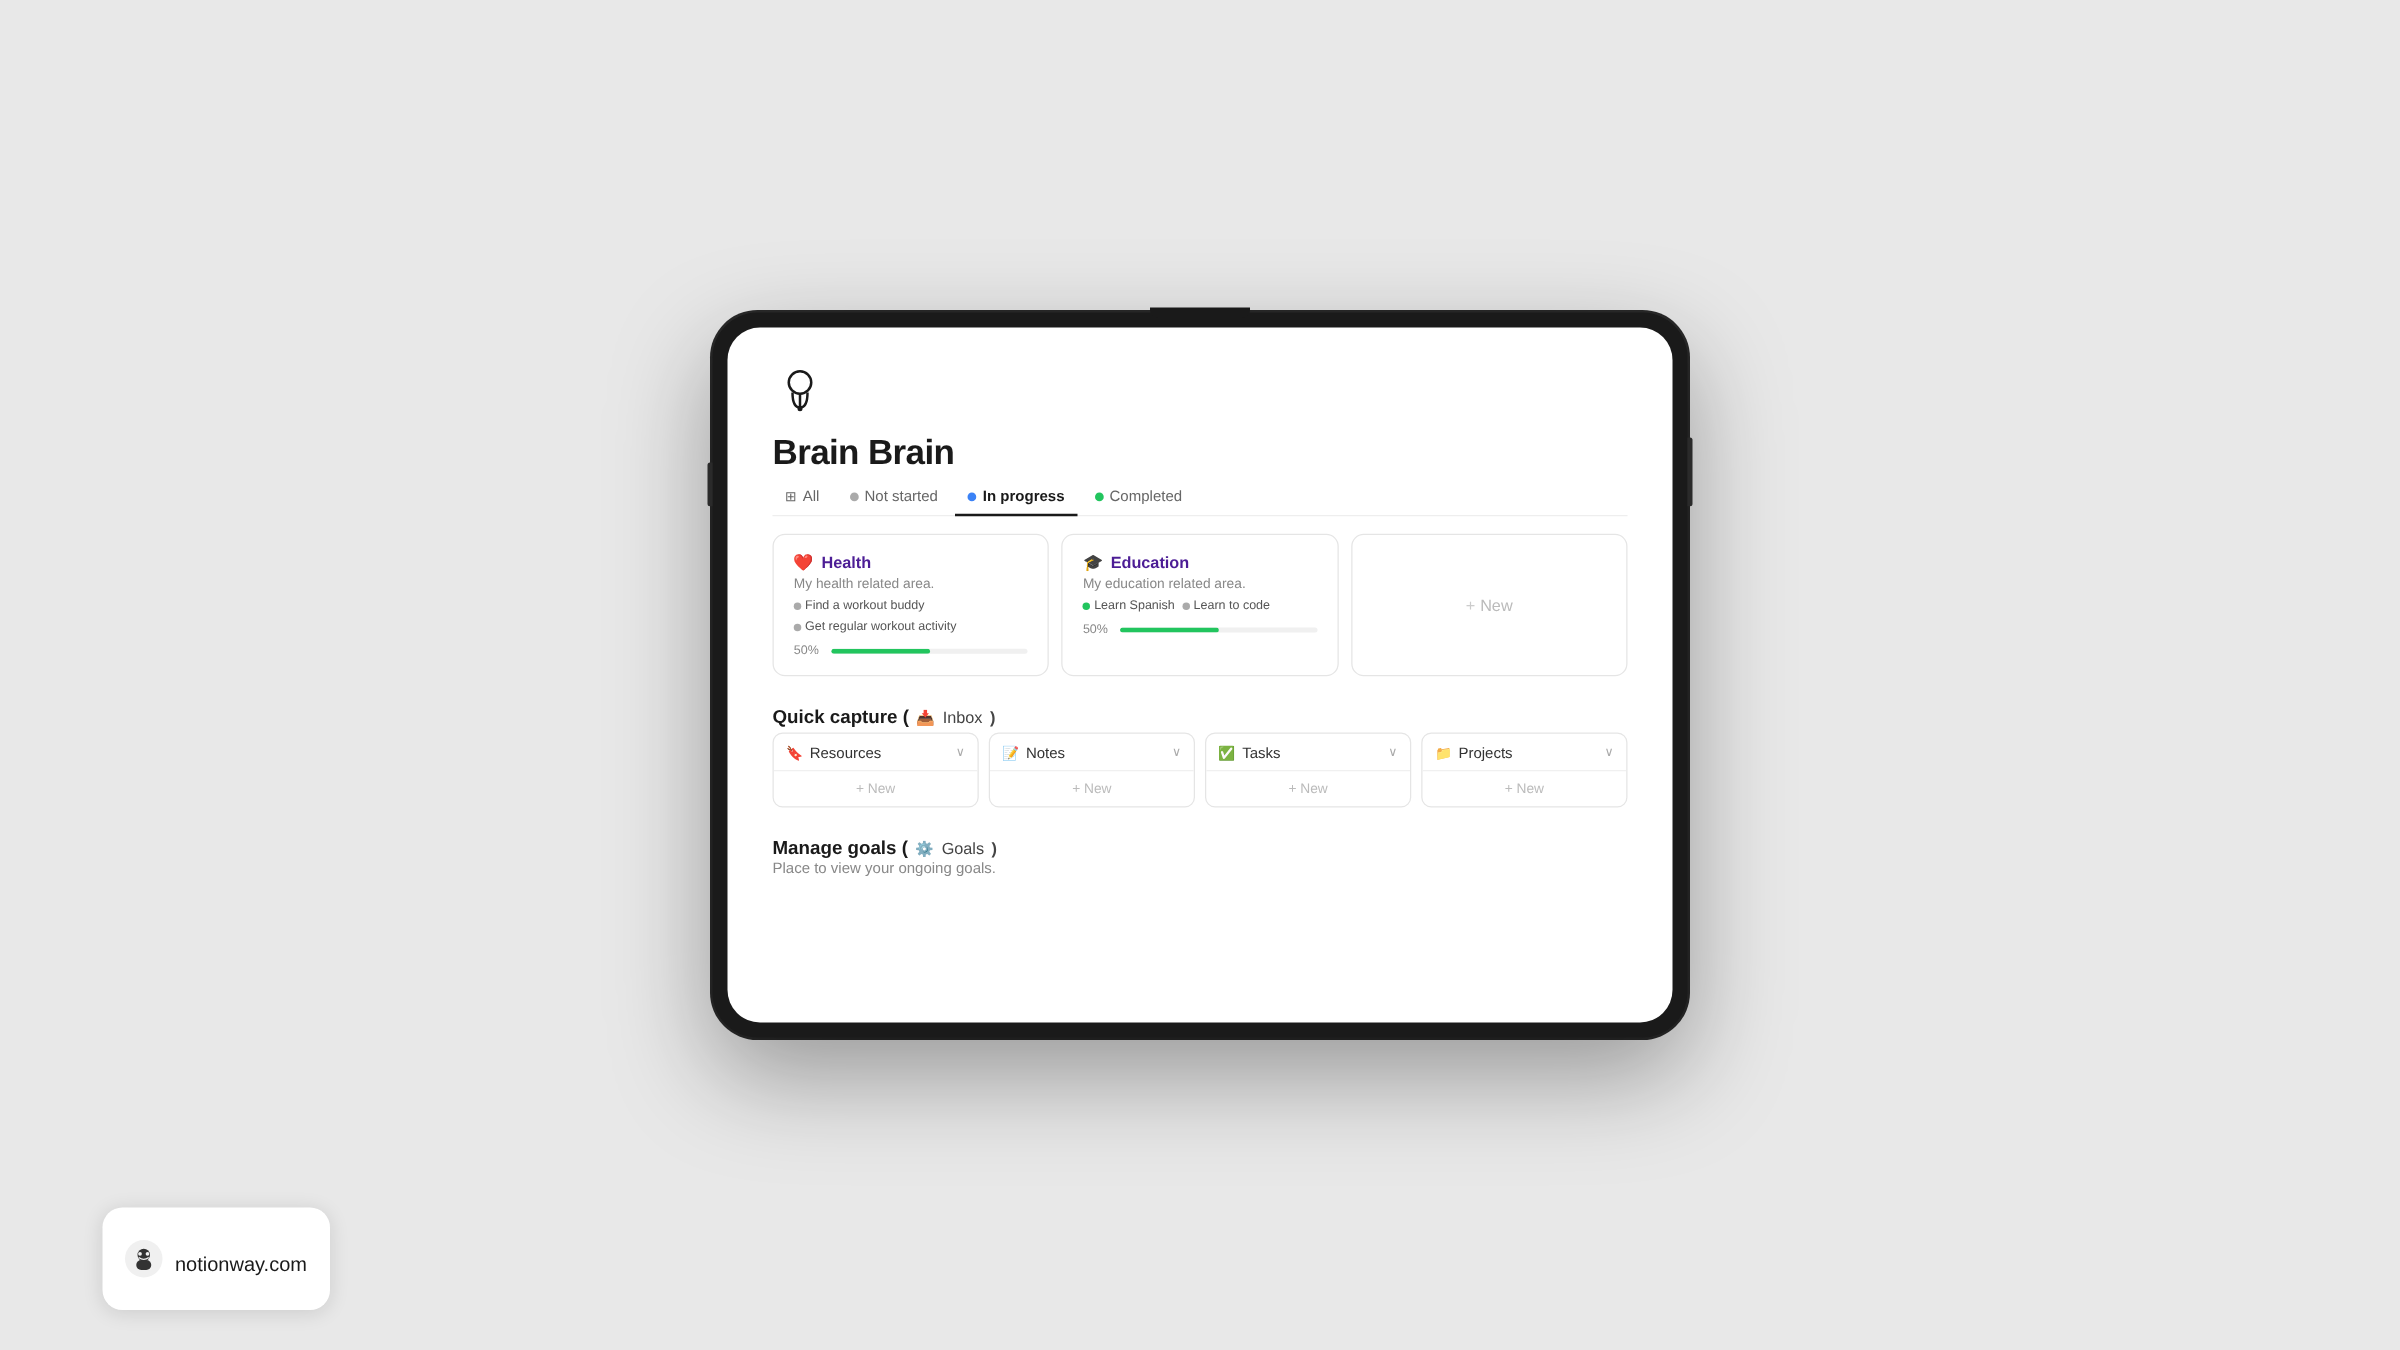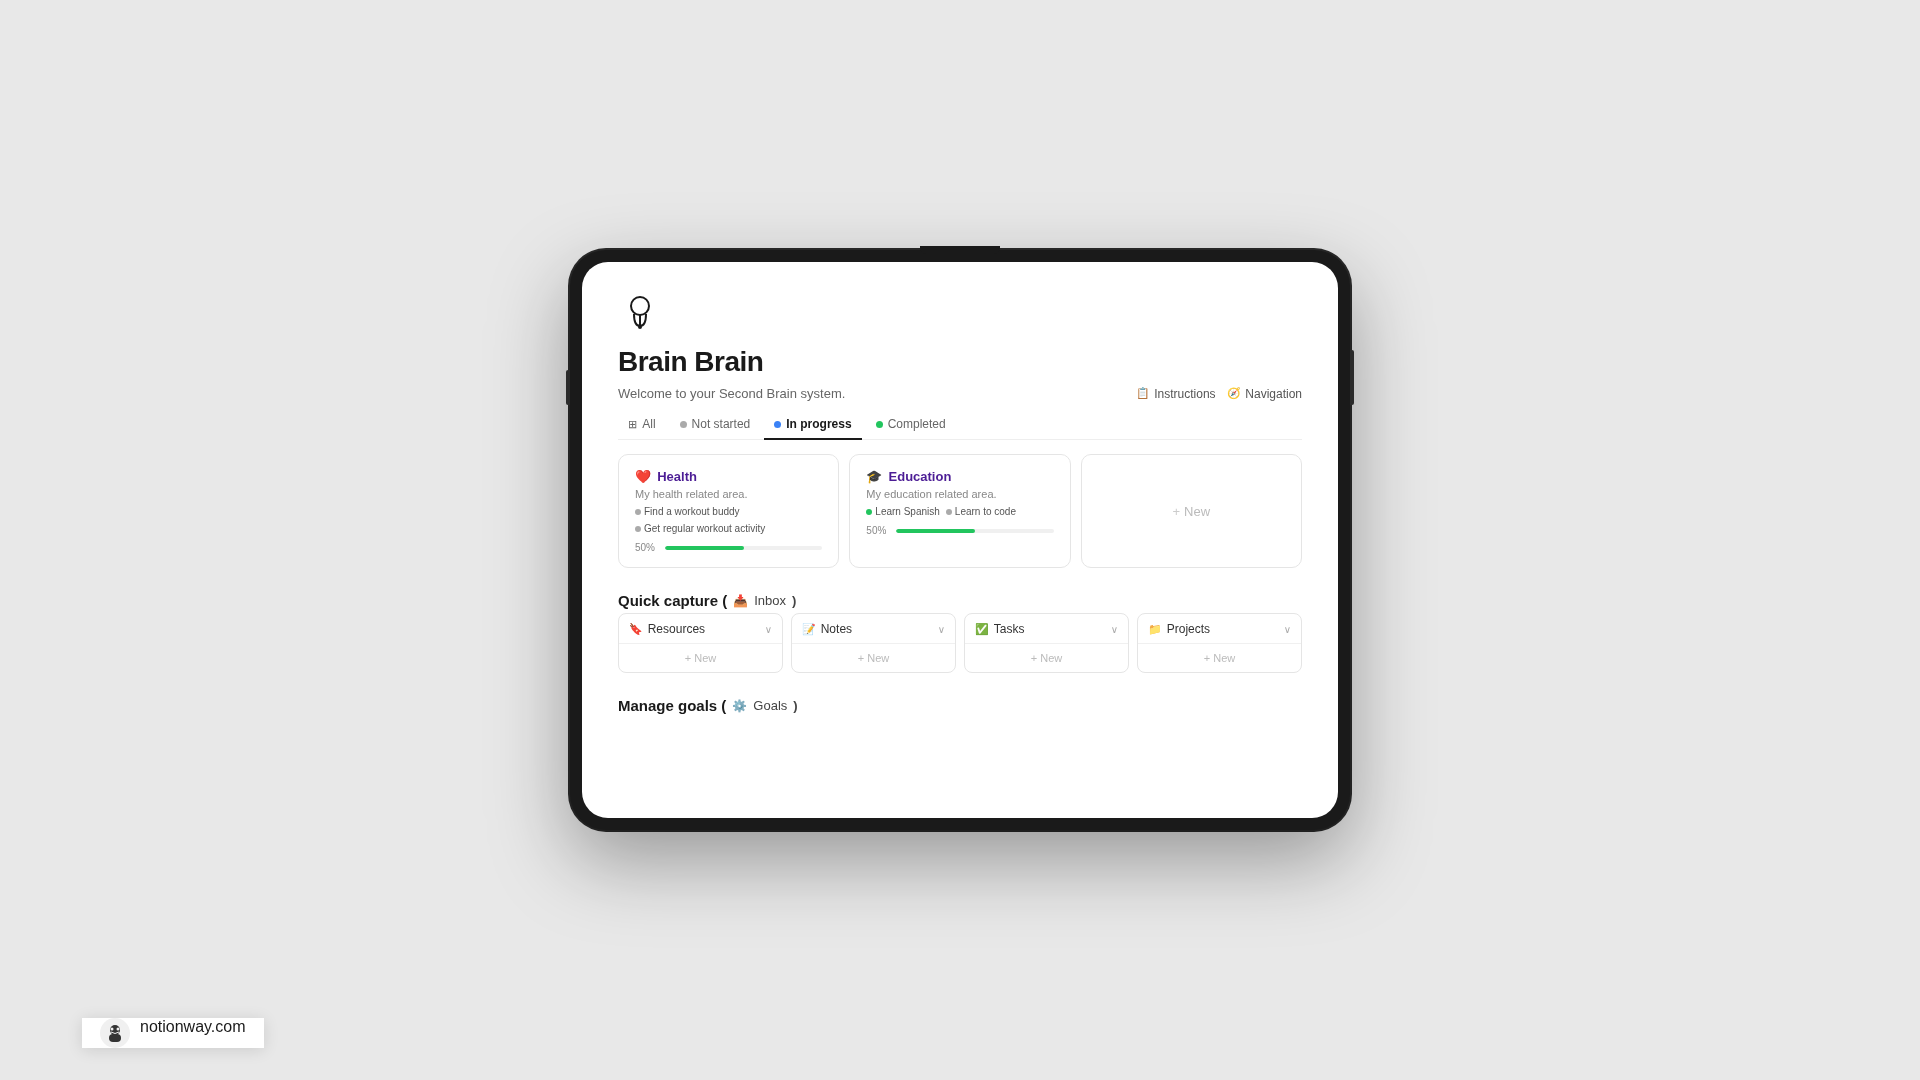--- a/index.html
+++ b/index.html
@@ -338,24 +338,24 @@
     .manage-goals-section {
       margin-top: 16px;
     }
 
     
     .watermark {
       position: fixed;
       bottom: 32px;
       left: 82px;
       background: #fff;
-      border-radius: 0;
-      padding: 0 18px;
-      display: flex;
-      align-items: flex-start;
+      border-radius: 16px;
+      padding: 26px 18px;
+      display: flex;
+      align-items: flex-end;
       gap: 10px;
       box-shadow: 0 2px 16px rgba(0,0,0,0.12);
     }
 
     .watermark-avatar {
       width: 30px;
       height: 30px;
       border-radius: 50%;
       background: #f0f0f0;
       display: flex;
@@ -402,33 +402,20 @@
           <svg class="brain-svg" viewBox="0 0 40 40" fill="none" xmlns="http://www.w3.org/2000/svg">
             <circle cx="20" cy="12" r="9" stroke="#1a1a1a" stroke-width="2" fill="none"></circle>
             <path d="M14 20 Q14 32 20 32 Q26 32 26 20" stroke="#1a1a1a" stroke-width="2" fill="none"></path>
             <line x1="20" y1="21" x2="20" y2="32" stroke="#1a1a1a" stroke-width="2"></line>
             <circle cx="20" cy="33" r="2" fill="#1a1a1a"></circle>
           </svg>
         </div>
 
         <h1 class="page-title">Brain Brain</h1>
 
-        <div class="page-subtitle">
-          <span class="page-subtitle-text">Welcome to your Second Brain system.</span>
-          <div class="header-links">
-            <div class="header-link">
-              <span class="link-icon">📋</span>
-              <span>Instructions</span>
-            </div>
-            <div class="header-link">
-              <span class="link-icon">🧭</span>
-              <span>Navigation</span>
-            </div>
-          </div>
-        </div>
 
         <div class="filter-tabs">
           <div class="filter-tab">
             <span style="font-size:11px;">⊞</span>
             <span>All</span>
           </div>
           <div class="filter-tab">
             <span class="tab-dot gray"></span>
             <span>Not started</span>
           </div>
@@ -556,20 +543,21 @@
 
         </div>
 
         <div class="manage-goals-section">
           <div class="section-title">
               <span>Manage goals (</span>
               <span style="font-size: 12px;">⚙️</span>
               <span style="font-size: 13px; font-weight: 500; color: rgb(68, 68, 68);"> Goals</span>
               <span style="font-size: 13px; color: rgb(68, 68, 68);"> )</span>
             </div>
+          <div class="section-subtitle">Place to view your ongoing goals.</div>
         </div>
 
       </div>
     </div>
   </div>
 </div>
 
 <div class="watermark">
   <div class="watermark-avatar">
     <svg width="28" height="28" viewBox="0 0 28 28" fill="none">

